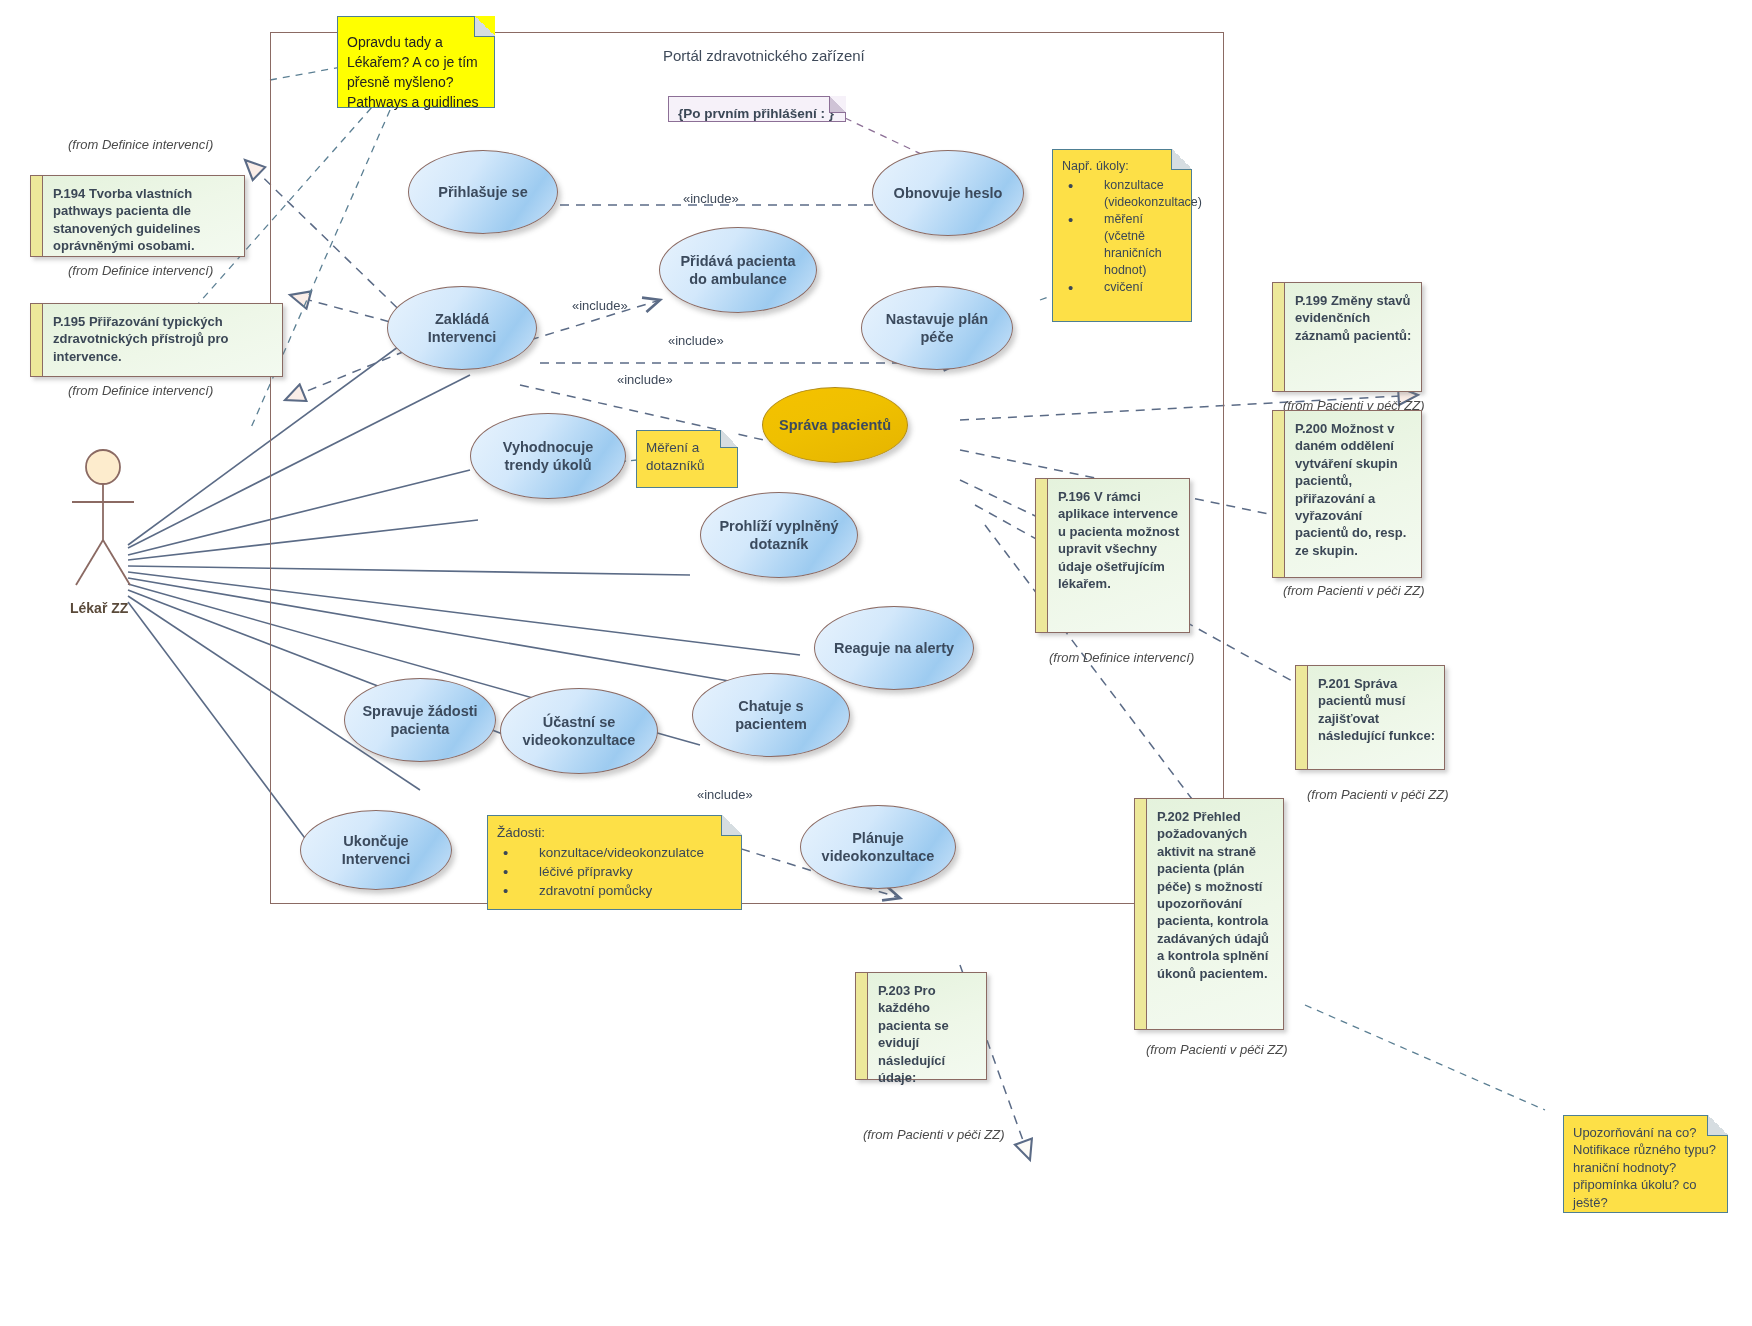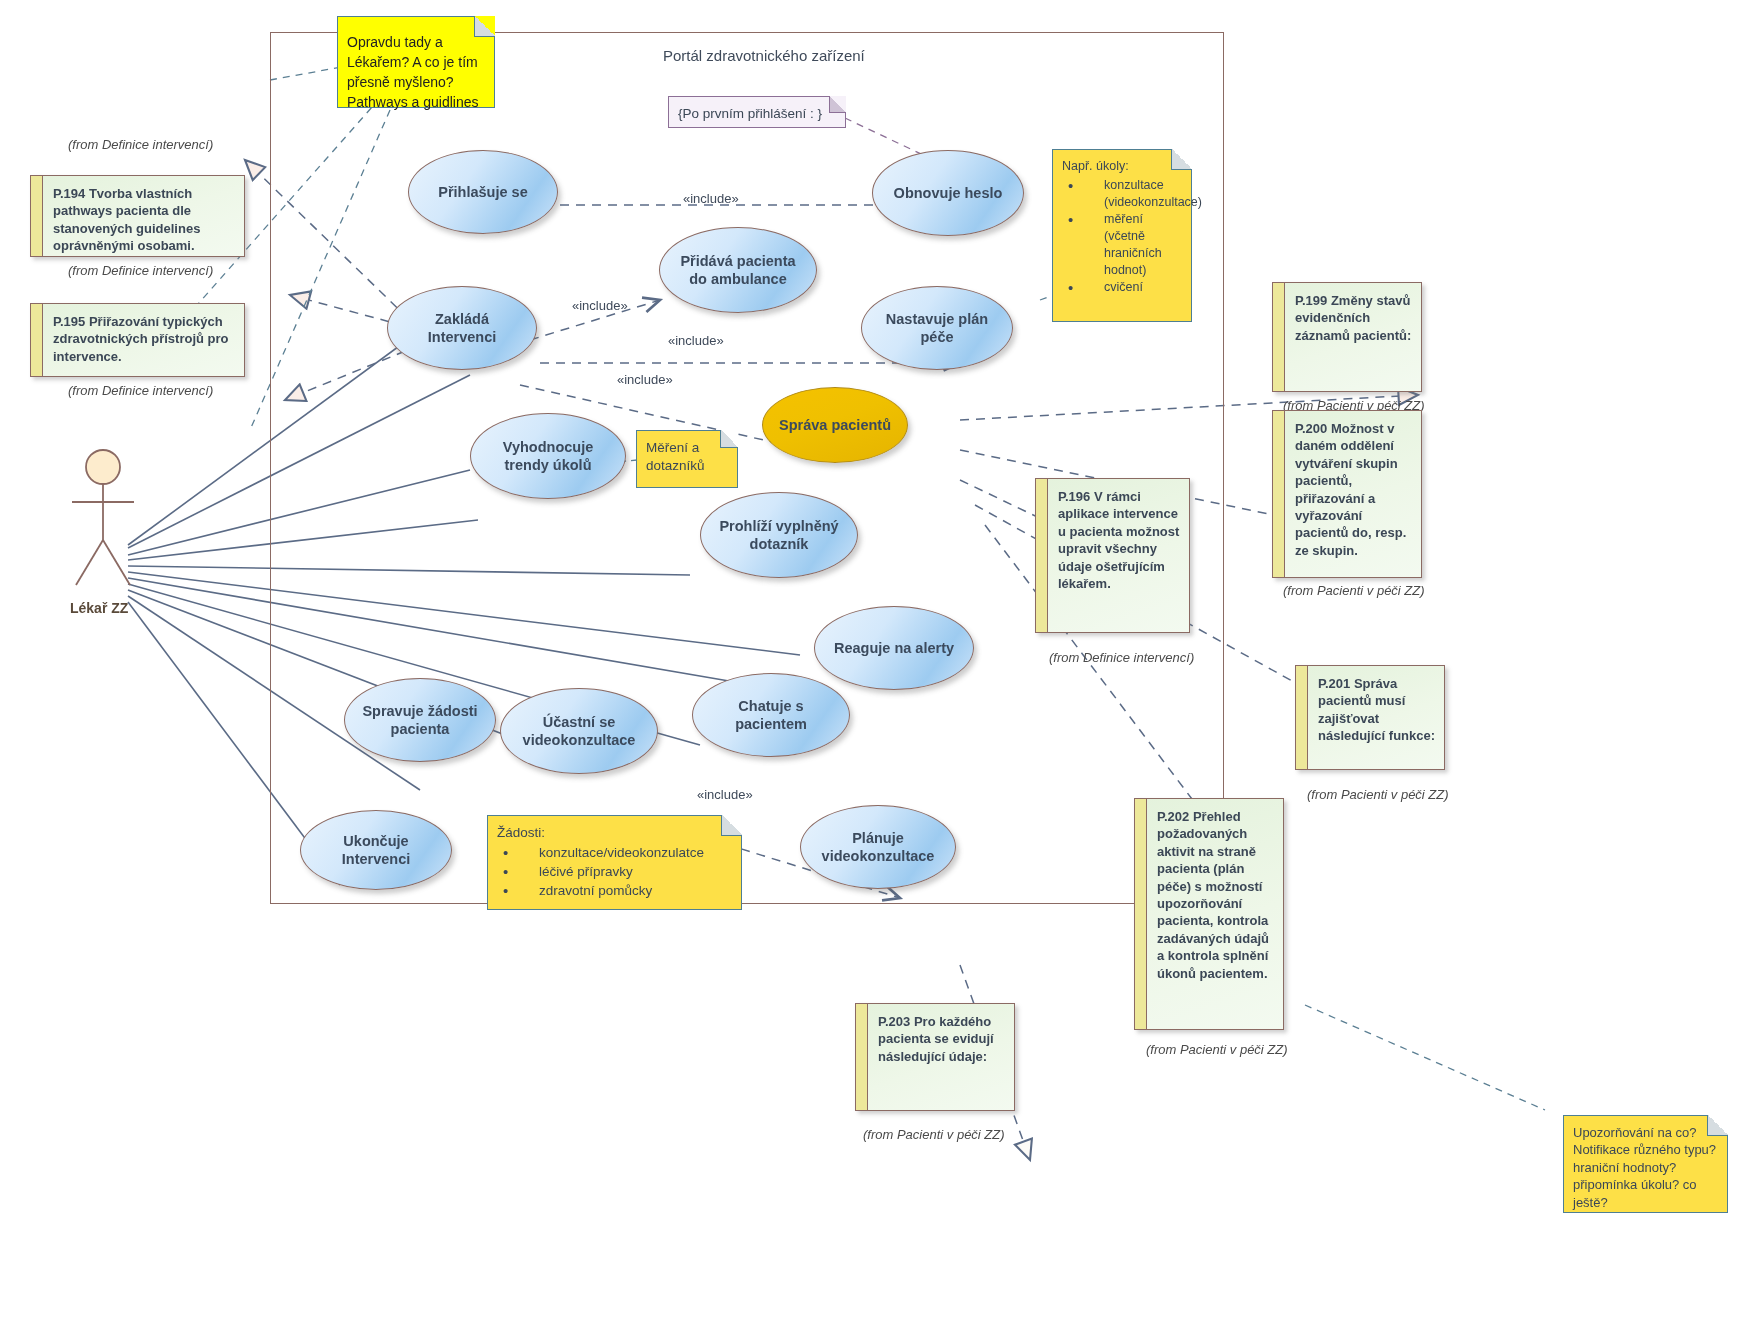--- a/index.html
+++ b/index.html
@@ -240,21 +240,21 @@
   <div class="stereo" style="left:617px;top:372px;">«include»</div>
   <div class="stereo" style="left:697px;top:787px;">«include»</div>
 
   <div class="req-from" style="left:68px;top:137px;">(from Definice intervencí)</div>
 
   <div class="req" style="left:30px;top:175px;width:215px;height:82px;">
     <span>P.194  Tvorba vlastních pathways pacienta dle stanovených guidelines oprávněnými osobami.</span>
   </div>
   <div class="req-from" style="left:68px;top:263px;">(from Definice intervencí)</div>
 
-  <div class="req" style="left:30px;top:303px;width:215px;height:74px;">
+  <div class="req" style="left:30px;top:303px;width:253px;height:74px;">
     <span>P.195  Přiřazování typických zdravotnických přístrojů pro intervence.</span>
   </div>
   <div class="req-from" style="left:68px;top:383px;">(from Definice intervencí)</div>
 
   <div class="req" style="left:1035px;top:478px;width:155px;height:155px;">
     <span>P.196  V rámci aplikace intervence u pacienta možnost upravit všechny údaje ošetřujícím lékařem.</span>
   </div>
   <div class="req-from" style="left:1049px;top:650px;">(from Definice intervencí)</div>
 
   <div class="req" style="left:1272px;top:282px;width:150px;height:110px;">
@@ -270,31 +270,31 @@
   <div class="req" style="left:1295px;top:665px;width:150px;height:105px;">
     <span>P.201  Správa pacientů musí zajišťovat následující funkce:</span>
   </div>
   <div class="req-from" style="left:1307px;top:787px;">(from Pacienti v péči ZZ)</div>
 
   <div class="req" style="left:1134px;top:798px;width:150px;height:232px;">
     <span>P.202  Přehled požadovaných aktivit na straně pacienta (plán péče) s možností upozorňování pacienta, kontrola zadávaných údajů a kontrola splnění úkonů pacientem.</span>
   </div>
   <div class="req-from" style="left:1146px;top:1042px;">(from Pacienti v péči ZZ)</div>
 
-  <div class="req" style="left:855px;top:1003px;width:160px;height:108px;">
+  <div class="req" style="left:855px;top:972px;width:132px;height:108px;">
     <span>P.203  Pro každého pacienta se evidují následující údaje:</span>
   </div>
   <div class="req-from" style="left:863px;top:1127px;">(from Pacienti v péči ZZ)</div>
 
   <div class="sticky" style="left:337px;top:16px;width:158px;height:92px;">
     <div class="fold"></div>
     <span>Opravdu tady a Lékařem? A co je tím přesně myšleno? Pathways a guidlines</span>
   </div>
 
-  <div class="note constraint" style="left:668px;top:96px;width:178px;height:32px;">
+  <div class="note constraint" style="left:668px;top:96px;width:178px;height:26px;font-weight:bold;">
     <div class="fold" style="width:16px;height:16px;"></div>
     <span>{Po prvním přihlášení : }</span>
   </div>
 
   <div class="note" style="left:1052px;top:149px;width:140px;height:173px;font-size:12.5px;">
     <div class="fold"></div>
     <div>Např. úkoly:</div>
     <ul>
       <li>konzultace (videokonzultace)</li>
       <li>měření (včetně hraničních hodnot)</li>

